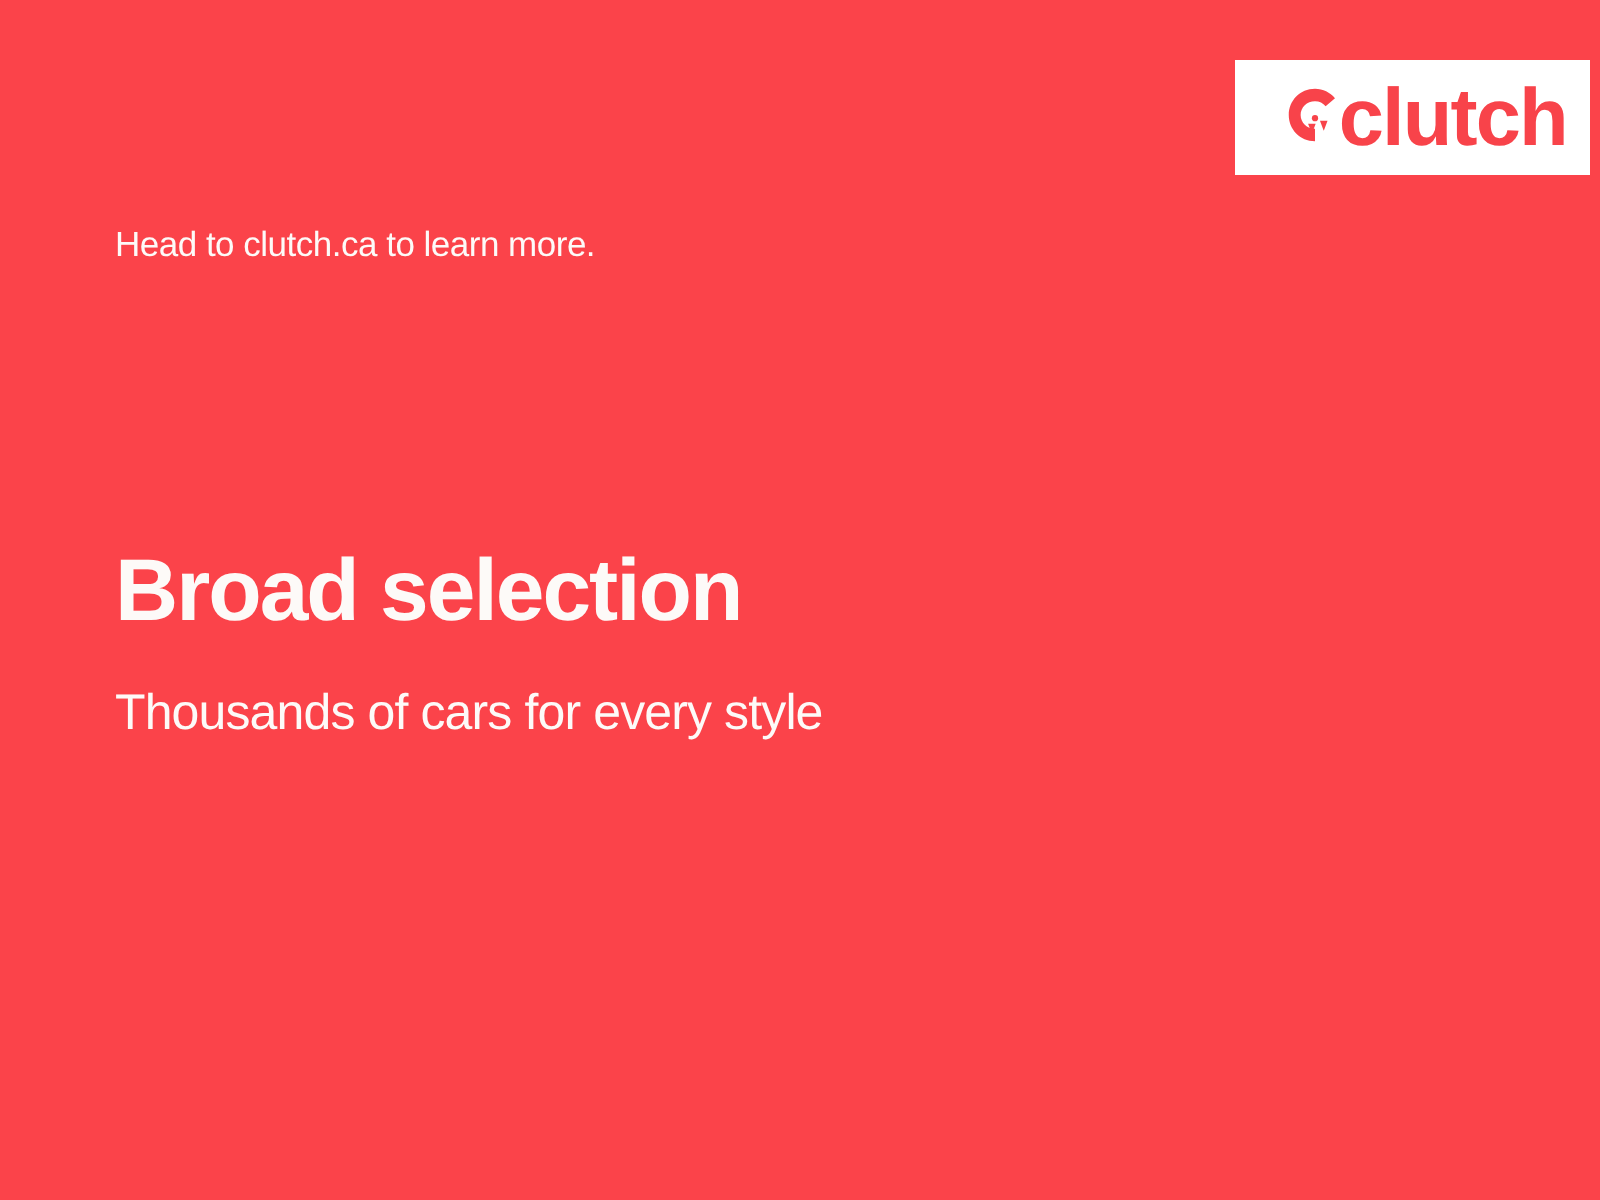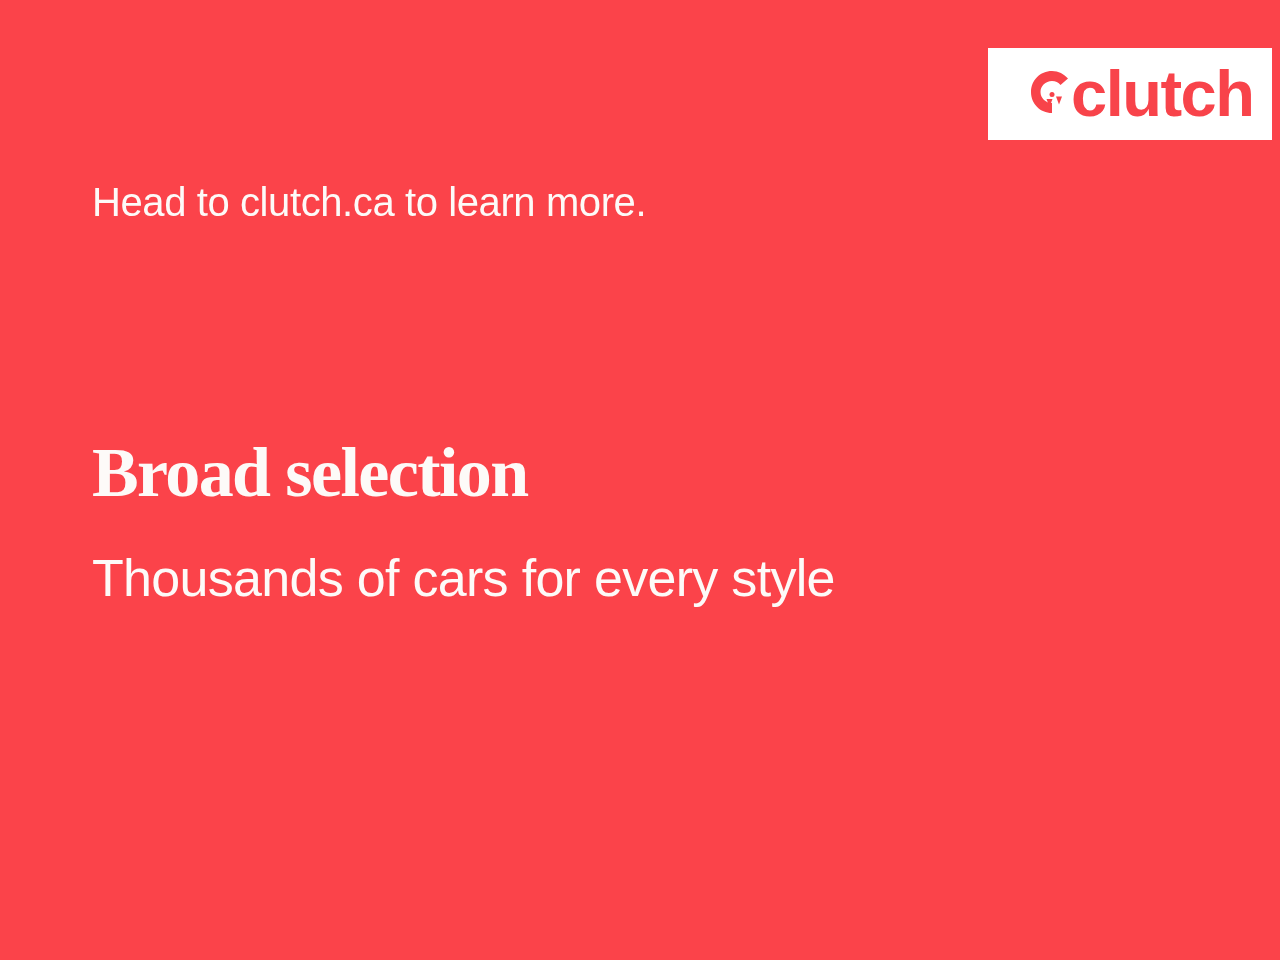--- a/index.html
+++ b/index.html
@@ -66,47 +66,46 @@
     white-space: nowrap;
     position: relative;
     left: -2px;
   }
 
   
   .kicker {
     position: absolute;
     left: 92px;
     top: 180px;
-    font-size: 40px;
+    font-size: 28px;
     line-height: 1.12;
     font-weight: 400;
     letter-spacing: -0.4px;
     color: #fdfaf8;
     white-space: nowrap;
   }
 
   .headline {
     position: absolute;
     left: 92px;
     top: 436px;
     font-size: 70px;
     line-height: 1.05;
     font-weight: 700;
     letter-spacing: -1.6px;
     color: #fdfaf8;
     white-space: nowrap;
-    font-family: Liberation Serif, serif;
   }
 
   .subcopy {
     position: absolute;
     left: 92px;
     top: 546px;
     width: 960px;
-    font-size: 52px;
+    font-size: 40px;
     line-height: 1.24;
     font-weight: 400;
     letter-spacing: -0.7px;
     color: #fdfaf8;
   }
   .subcopy .line { display: block; white-space: nowrap; }
 </style>
 </head>
 <body>
 

